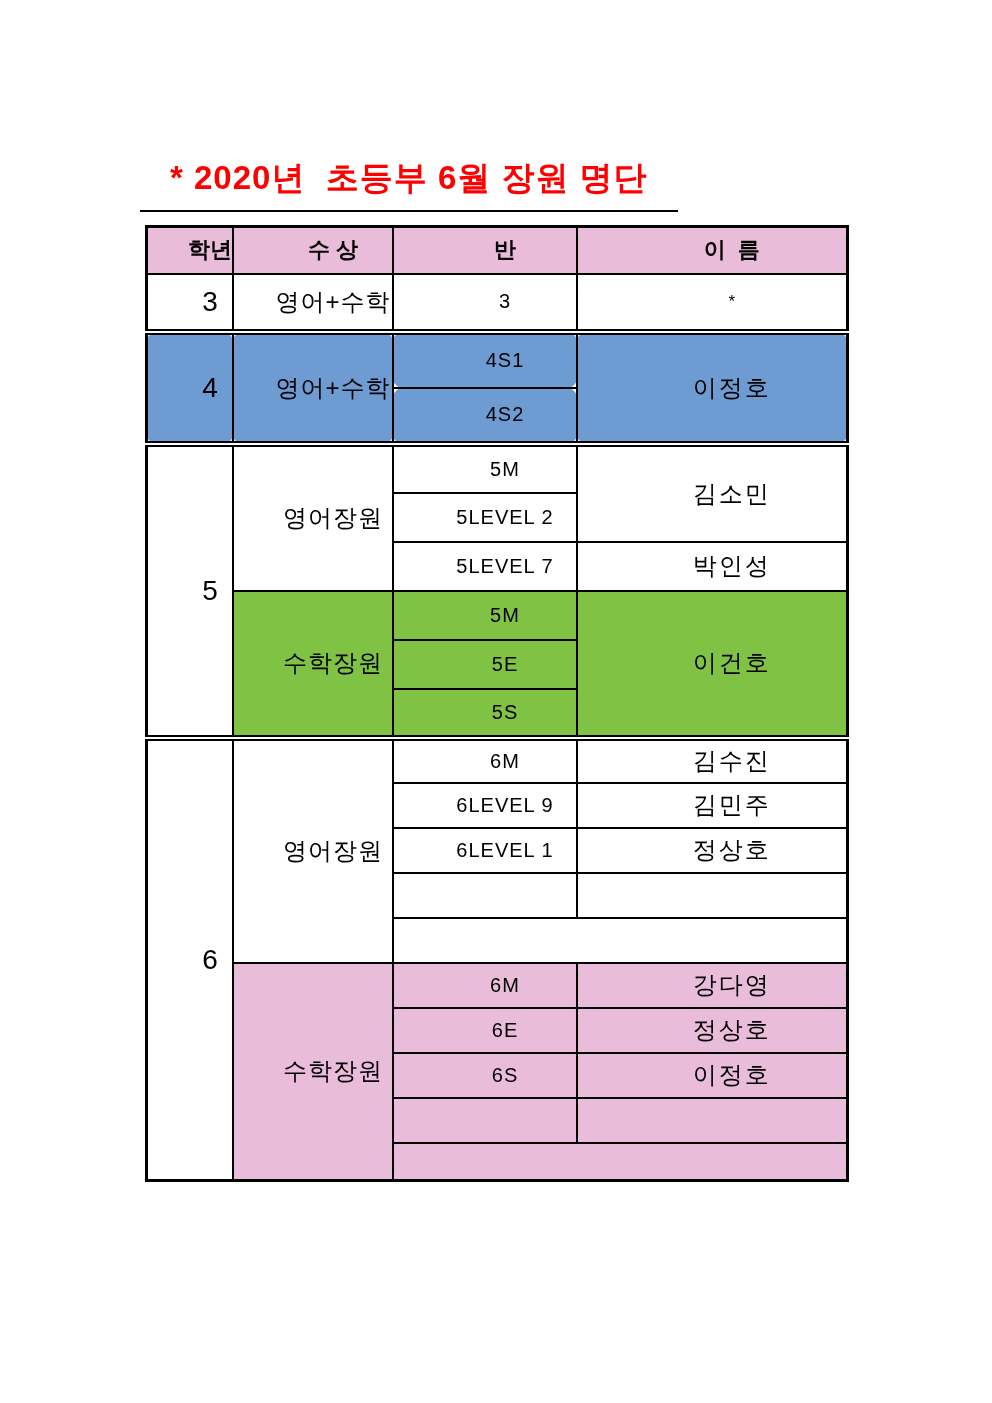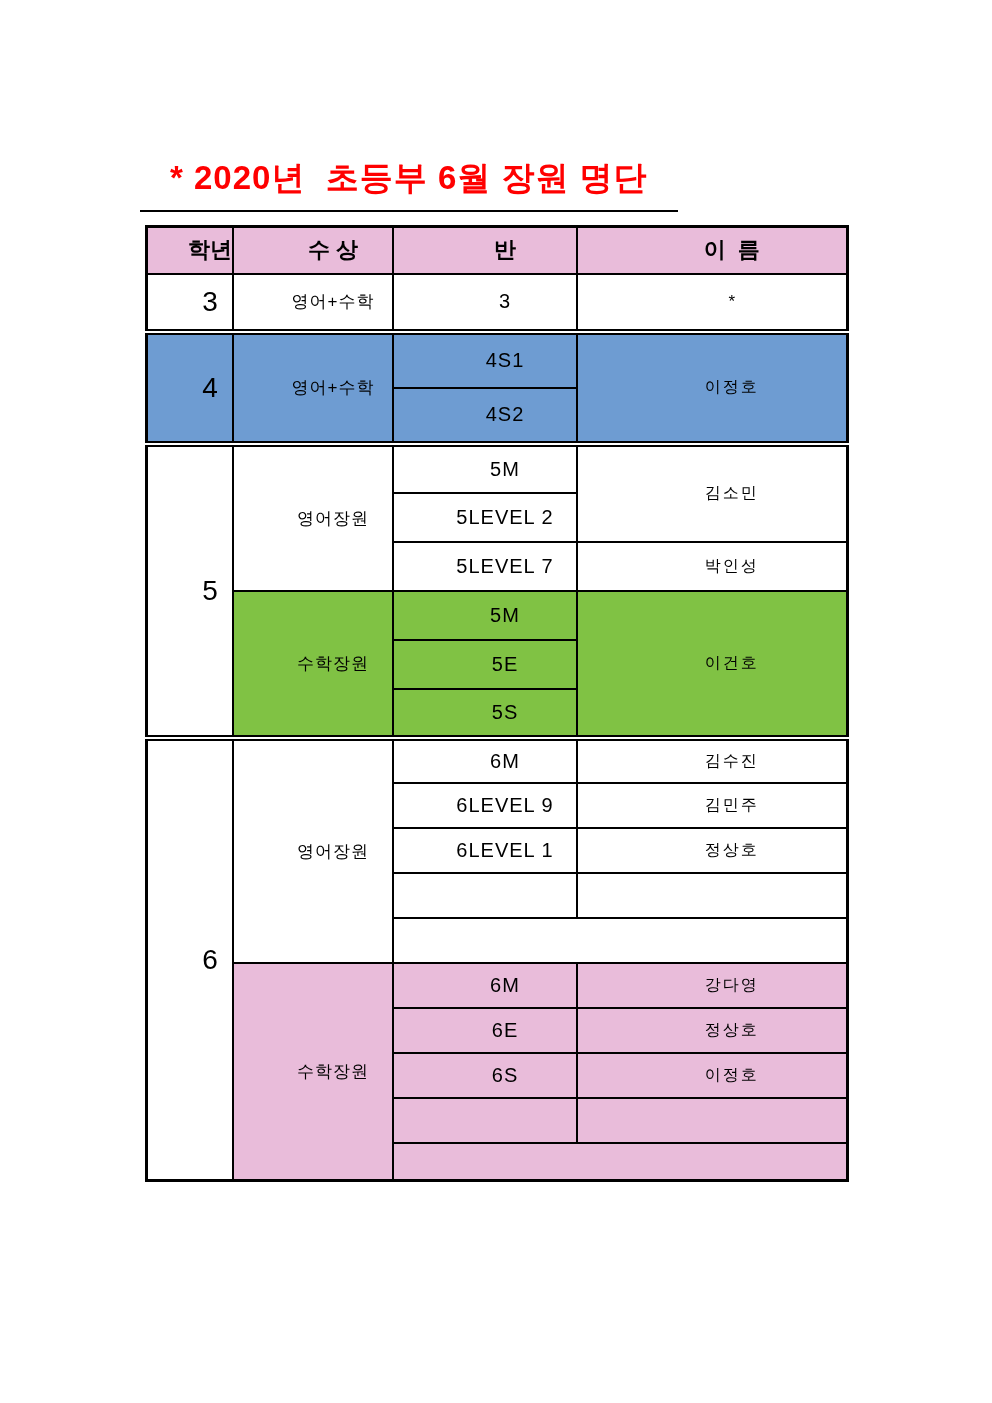--- a/index.html
+++ b/index.html
@@ -73,28 +73,28 @@
     background: var(--header-pink, #E9BCDA);
     font-size: 22px;
     font-weight: bold;
     border-bottom: 6px double #000;
     white-space: pre;
   }
   
   tr.dsep > td { border-top: 6px double #000; }
   td.dtop { border-top: 6px double #000; margin-left: 48px; }
 
-  .bg-blue  { background: var(--band-blue,  #6E9CD2); }
+  .bg-blue  { background: var(--band-blue,  #6E9CD2); border-radius: 10px; }
   .bg-green { background: var(--band-green, #80C244); }
   .bg-pink  { background: var(--band-pink,  #E9BCDA); }
 
   .t-grade { font-size: 28px; }
-  .t-award { font-size: 17px; letter-spacing: 1px; }
+  .t-award { font-size: 24px; letter-spacing: 1px; }
   .t-class { font-size: 20px; letter-spacing: 1px; }
-  .t-name  { font-size: 16px; letter-spacing: 2px; }
+  .t-name  { font-size: 24px; letter-spacing: 2px; }
   .t-star  { font-size: 17px; }
 </style>
 </head>
 <body>
 
 <div class="page">
 
   <div class="title">* 2020년  초등부 6월 장원 명단</div>
 
   <table class="champ">

